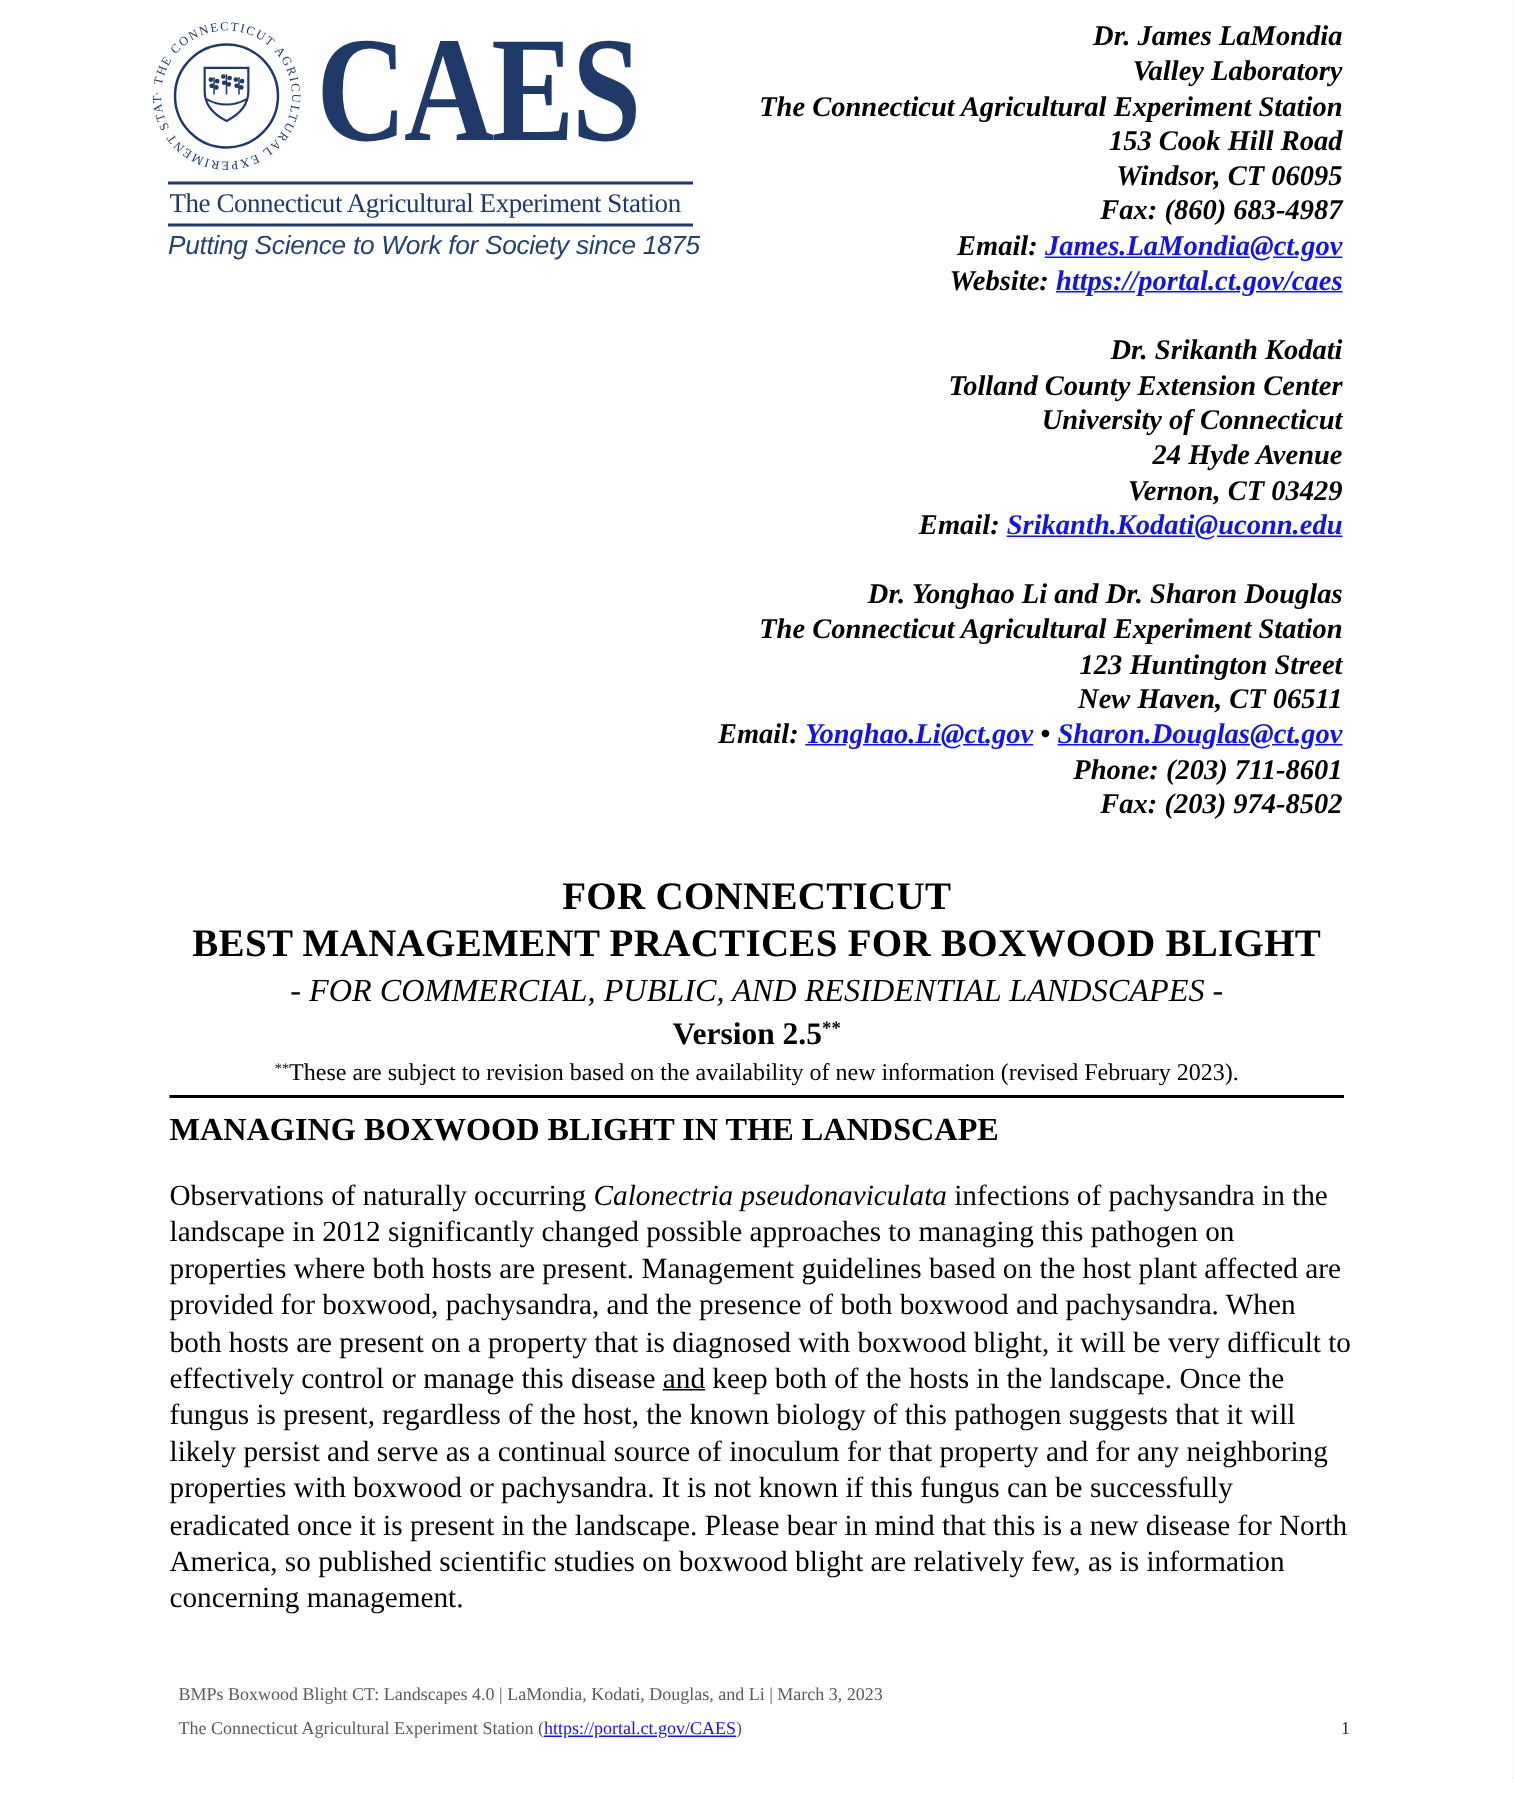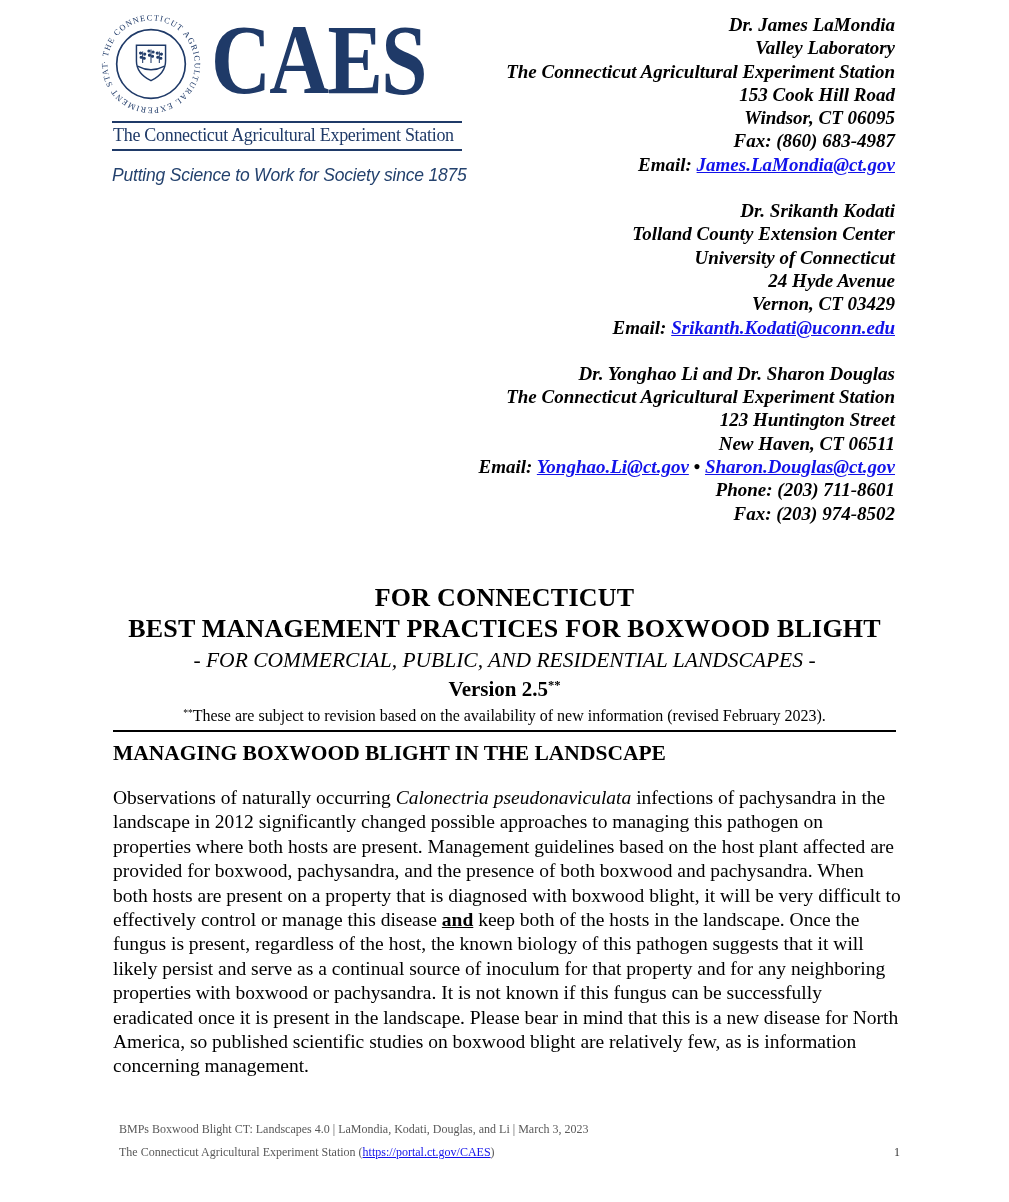--- a/index.html
+++ b/index.html
@@ -32,21 +32,21 @@
   }
   .logo-rule  { height:2px;   background:#1f3a68; margin-top:5px; }
   .logo-rule2 { height:1.5px; background:#1f3a68; }
   .org-name {
     color:#1f3a68; font-size:18px; letter-spacing:-0.3px;
     white-space:nowrap; padding:2px 0 3px 1px;
   }
   .tagline {
     font-family:"Liberation Sans", sans-serif;
     font-style:italic; color:#24426e; font-size:17.5px;
-    white-space:nowrap; padding-top:14px; letter-spacing:-0.2px;
+    white-space:nowrap; padding-top:2px; letter-spacing:-0.2px;
   }
 
   
   .contacts {
     position:absolute; top:13px; right:114px; width:560px;
     text-align:right;
     font-weight:bold; font-style:italic;
     font-size:19px; line-height:23.3px;
   }
   .contact-block + .contact-block { margin-top:23px; }
@@ -64,21 +64,21 @@
   
   .section-heading {
     position:absolute; left:113px; top:741px; width:783px;
     font-weight:bold; font-size:21.5px;
   }
   .body-par {
     position:absolute; left:113px; top:786px; width:788px;
     font-size:19.5px; line-height:24.4px; text-align:left;
   }
   .seg-italic { font-style:italic; }
-  .seg-underline { text-decoration:underline;font-weight:bold; }
+  .seg-underline { text-decoration:underline; }
 
   
   .footer {
     position:absolute; left:119px; top:1118px; width:783px;
     font-size:12px; line-height:23px; color:#595959;
   }
   .footer a.lnk { color:#1212ea; }
   .page-num { position:absolute; right:2px; top:23px; color:#333; }
 </style>
 </head>
@@ -127,20 +127,21 @@
   <div class="contacts">
 
     <div class="contact-block">
       <div>Dr. James LaMondia</div>
       <div>Valley Laboratory</div>
       <div>The Connecticut Agricultural Experiment Station</div>
       <div>153 Cook Hill Road</div>
       <div>Windsor, CT 06095</div>
       <div>Fax: (860) 683-4987</div>
       <div><span>Email: </span><a href="#" class="lnk">James.LaMondia@ct.gov</a></div>
+      <div><span>Website: </span><a href="#" class="lnk">https://portal.ct.gov/caes</a></div>
     </div>
 
     <div class="contact-block">
       <div>Dr. Srikanth Kodati</div>
       <div>Tolland County Extension Center</div>
       <div>University of Connecticut</div>
       <div>24 Hyde Avenue</div>
       <div>Vernon, CT 03429</div>
       <div><span>Email: </span><a href="#" class="lnk">Srikanth.Kodati@uconn.edu</a></div>
     </div>

